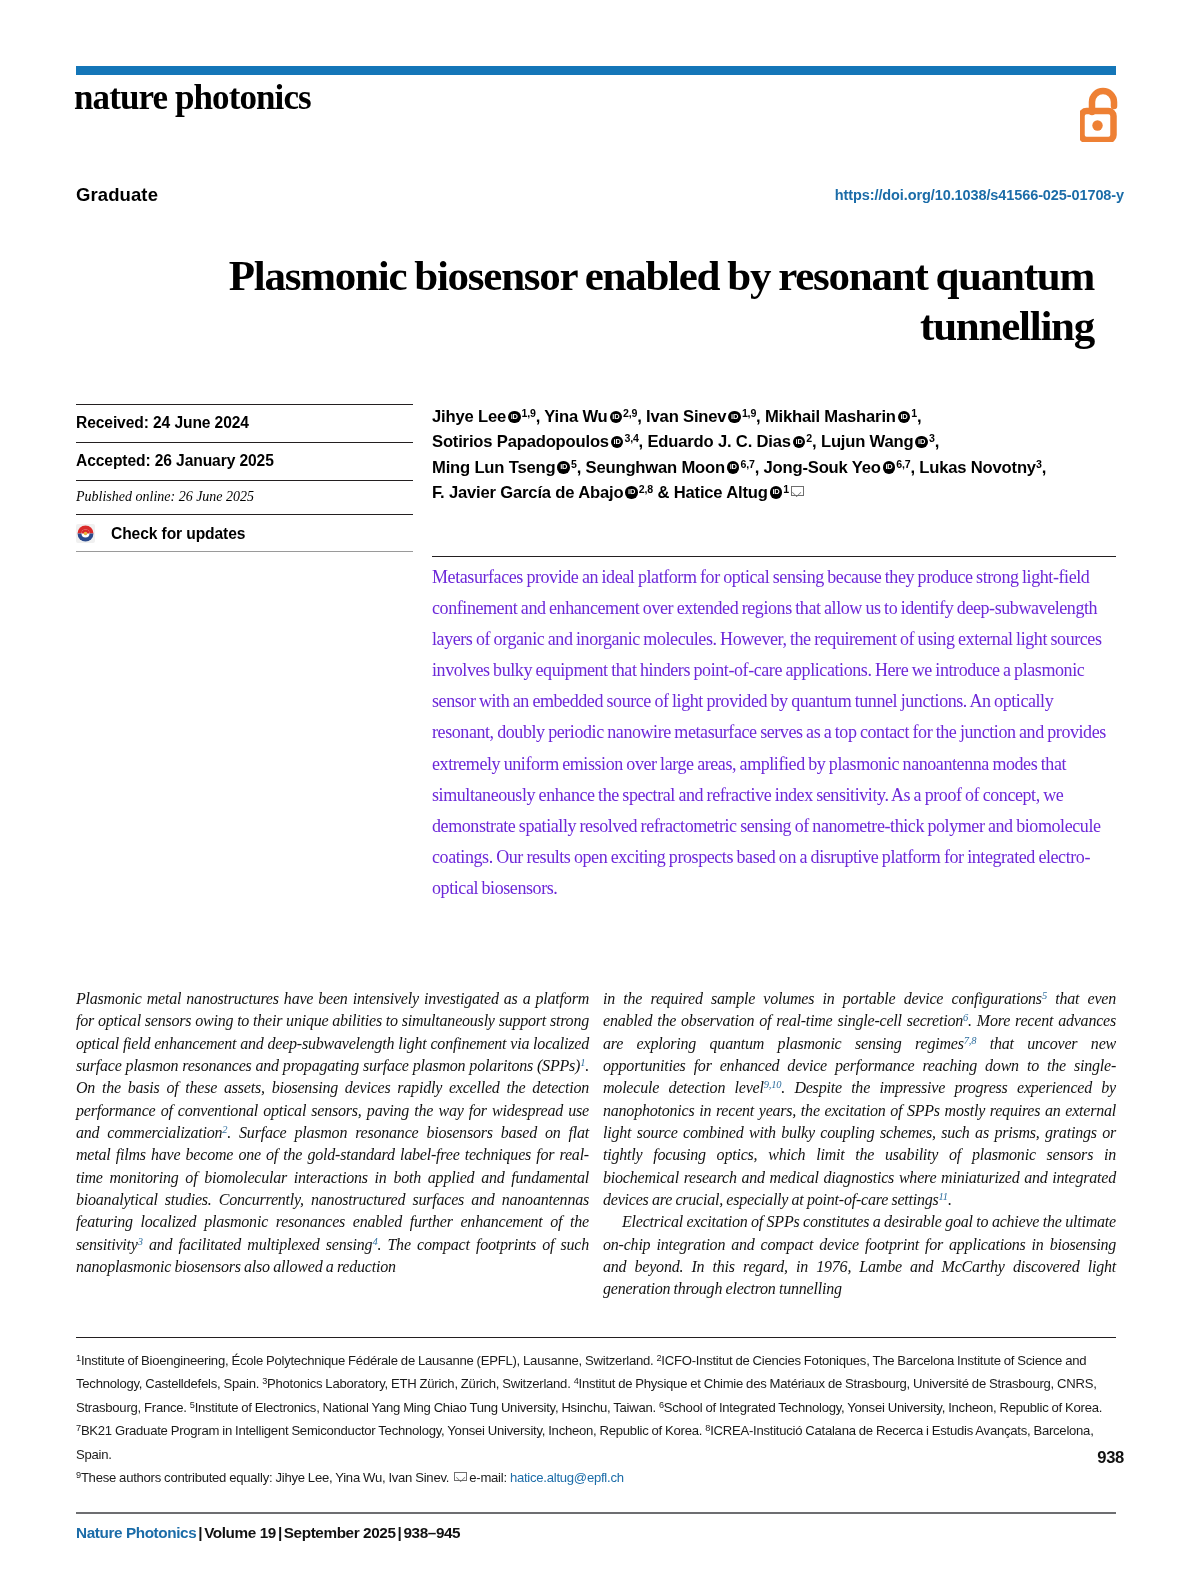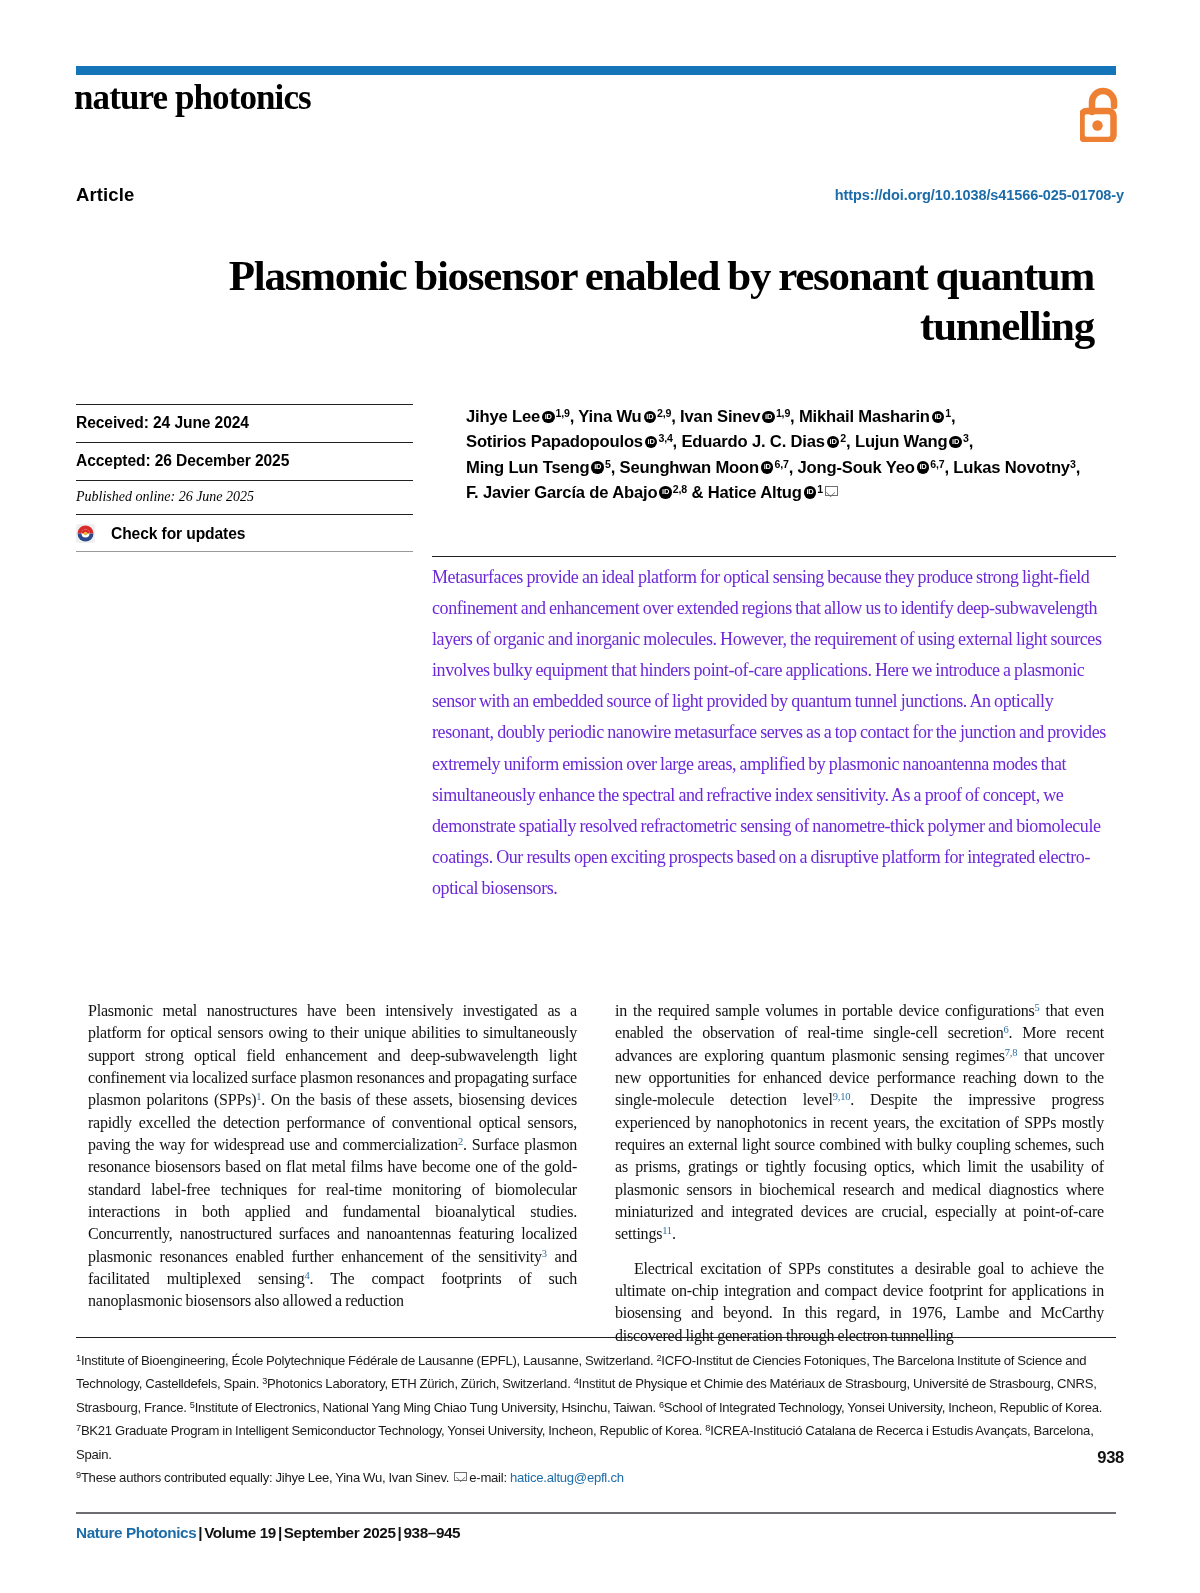--- a/index.html
+++ b/index.html
@@ -121,21 +121,20 @@
 
   
   .authors {
     position: absolute;
     left: 432px; top: 404px;
     width: 684px;
     font-size: 16.6px;
     font-weight: bold;
     line-height: 25.3px;
     letter-spacing: -0.18px;
-    margin-left: 34px;
   }
   .authors .orcid {
     display: inline-block;
     width: 12.5px; height: 12.5px;
     border-radius: 50%;
     background: #000;
     position: relative;
     vertical-align: -1px;
     margin: 0 1px 0 2px;
   }
@@ -204,21 +203,21 @@
     font-family: "Liberation Serif", serif;
     font-size: 16.0px;
     line-height: 22.35px;
     text-align: justify;
     letter-spacing: -0.21px;
     word-spacing: -0.45px;
     color: #111;
   }
   .col.left  { left: 76px; }
   .col.right { left: 603px; }
-  .col p { margin: 12px; }
+  .col p { margin: 0; font-style: italic; }
   .col p.indent { text-indent: 19px; }
   .col sup, .abstract sup {
     font-size: 10.5px;
     vertical-align: 5.5px;
     line-height: 0;
     color: #2f6f9f;
   }
 
   
   .aff-rule {
@@ -281,30 +280,30 @@
 
   <div class="blue-bar"></div>
   <div class="journal-name">nature photonics</div>
 
   <svg class="oa-icon" viewBox="0 0 44 56" xmlns="http://www.w3.org/2000/svg">
     <path d="M12 26 V16 a11 11 0 0 1 22 0 v4" fill="none" stroke="#ee8034" stroke-width="6.5" stroke-linecap="round"></path>
     <rect x="1.5" y="25" width="32" height="29" rx="5" fill="none" stroke="#ee8034" stroke-width="6.5"></rect>
     <circle cx="17.5" cy="39.5" r="5.2" fill="#ee8034"></circle>
   </svg>
 
-  <div class="article-label">Article</div>
+  <div class="article-label">Graduate</div>
   <a class="doi" href="#">https://doi.org/10.1038/s41566-025-01708-y</a>
 
   <h1 class="title">Plasmonic biosensor enabled by resonant quantum tunnelling</h1>
 
   <div class="meta">
     <div class="rule"></div>
     <div class="meta-row">Received: 24 June 2024</div>
     <div class="rule"></div>
-    <div class="meta-row">Accepted: 26 December 2025</div>
+    <div class="meta-row">Accepted: 26 January 2025</div>
     <div class="rule"></div>
     <div class="meta-row serif">Published online: 26 June 2025</div>
     <div class="rule"></div>
     <div class="meta-row updates">
       <span class="cfu-icon">
         <svg viewBox="0 0 19 19" width="19" height="19" xmlns="http://www.w3.org/2000/svg">
           <rect x="0" y="0" width="19" height="19" rx="2" fill="#f0f0f0"></rect>
           <circle cx="9.5" cy="9.5" r="8" fill="#ffffff"></circle>
           <path d="M1.5 9.5 a8 8 0 0 1 16 0 z" fill="#d92b2b"></path>
           <path d="M1.5 9.5 a8 8 0 0 0 16 0 z" fill="#2b4a8c"></path>

